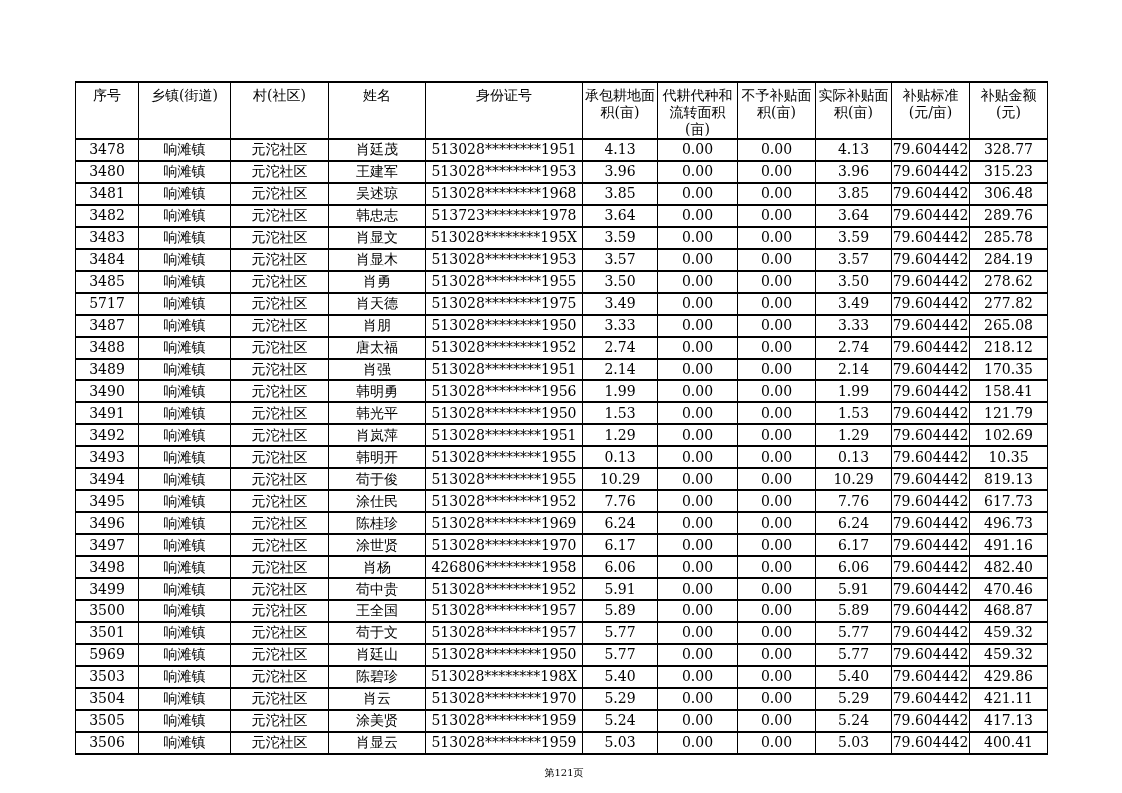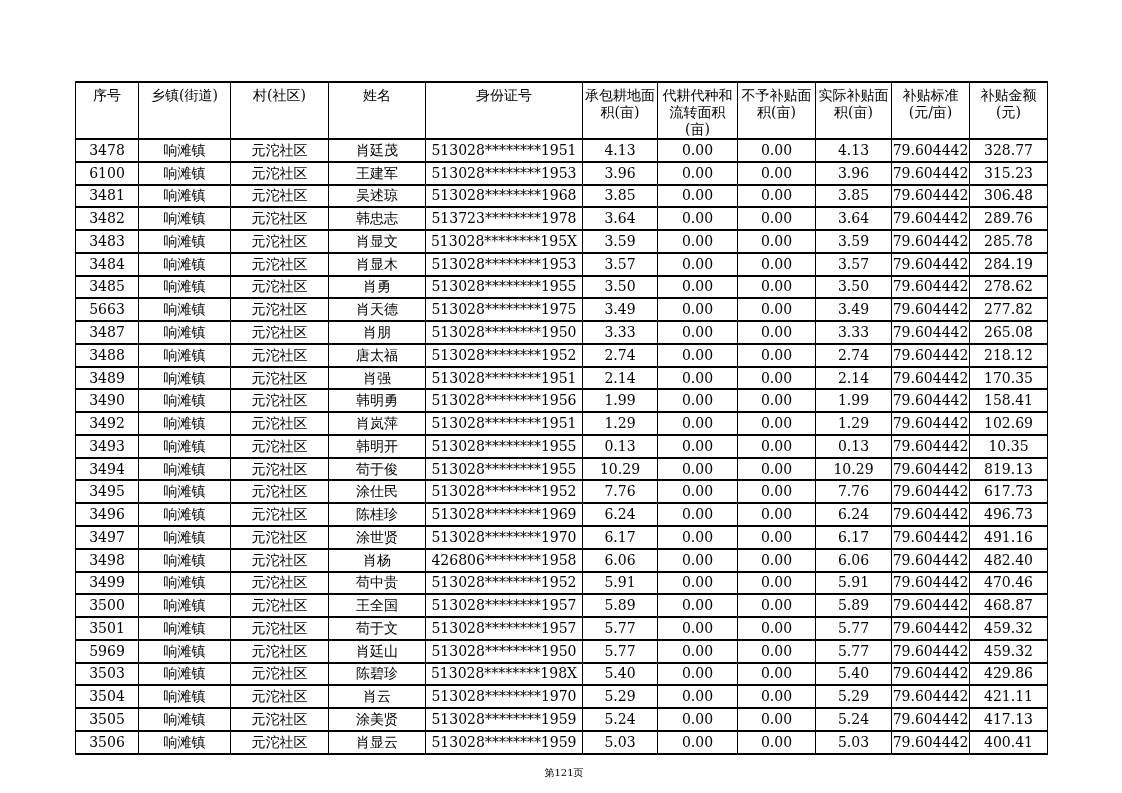--- a/index.html
+++ b/index.html
@@ -103,21 +103,21 @@
           <td>肖廷茂</td>
           <td>513028********1951</td>
           <td>4.13</td>
           <td>0.00</td>
           <td>0.00</td>
           <td>4.13</td>
           <td>79.604442</td>
           <td>328.77</td>
         </tr>
         <tr>
-          <td>6100</td>
+          <td>3480</td>
           <td>响滩镇</td>
           <td>元沱社区</td>
           <td>王建军</td>
           <td>513028********1953</td>
           <td>3.96</td>
           <td>0.00</td>
           <td>0.00</td>
           <td>3.96</td>
           <td>79.604442</td>
           <td>315.23</td>
@@ -181,21 +181,21 @@
           <td>肖勇</td>
           <td>513028********1955</td>
           <td>3.50</td>
           <td>0.00</td>
           <td>0.00</td>
           <td>3.50</td>
           <td>79.604442</td>
           <td>278.62</td>
         </tr>
         <tr>
-          <td>5663</td>
+          <td>5717</td>
           <td>响滩镇</td>
           <td>元沱社区</td>
           <td>肖天德</td>
           <td>513028********1975</td>
           <td>3.49</td>
           <td>0.00</td>
           <td>0.00</td>
           <td>3.49</td>
           <td>79.604442</td>
           <td>277.82</td>
@@ -244,20 +244,33 @@
           <td>响滩镇</td>
           <td>元沱社区</td>
           <td>韩明勇</td>
           <td>513028********1956</td>
           <td>1.99</td>
           <td>0.00</td>
           <td>0.00</td>
           <td>1.99</td>
           <td>79.604442</td>
           <td>158.41</td>
+        </tr>
+        <tr>
+          <td>3491</td>
+          <td>响滩镇</td>
+          <td>元沱社区</td>
+          <td>韩光平</td>
+          <td>513028********1950</td>
+          <td>1.53</td>
+          <td>0.00</td>
+          <td>0.00</td>
+          <td>1.53</td>
+          <td>79.604442</td>
+          <td>121.79</td>
         </tr>
         <tr>
           <td>3492</td>
           <td>响滩镇</td>
           <td>元沱社区</td>
           <td>肖岚萍</td>
           <td>513028********1951</td>
           <td>1.29</td>
           <td>0.00</td>
           <td>0.00</td>

